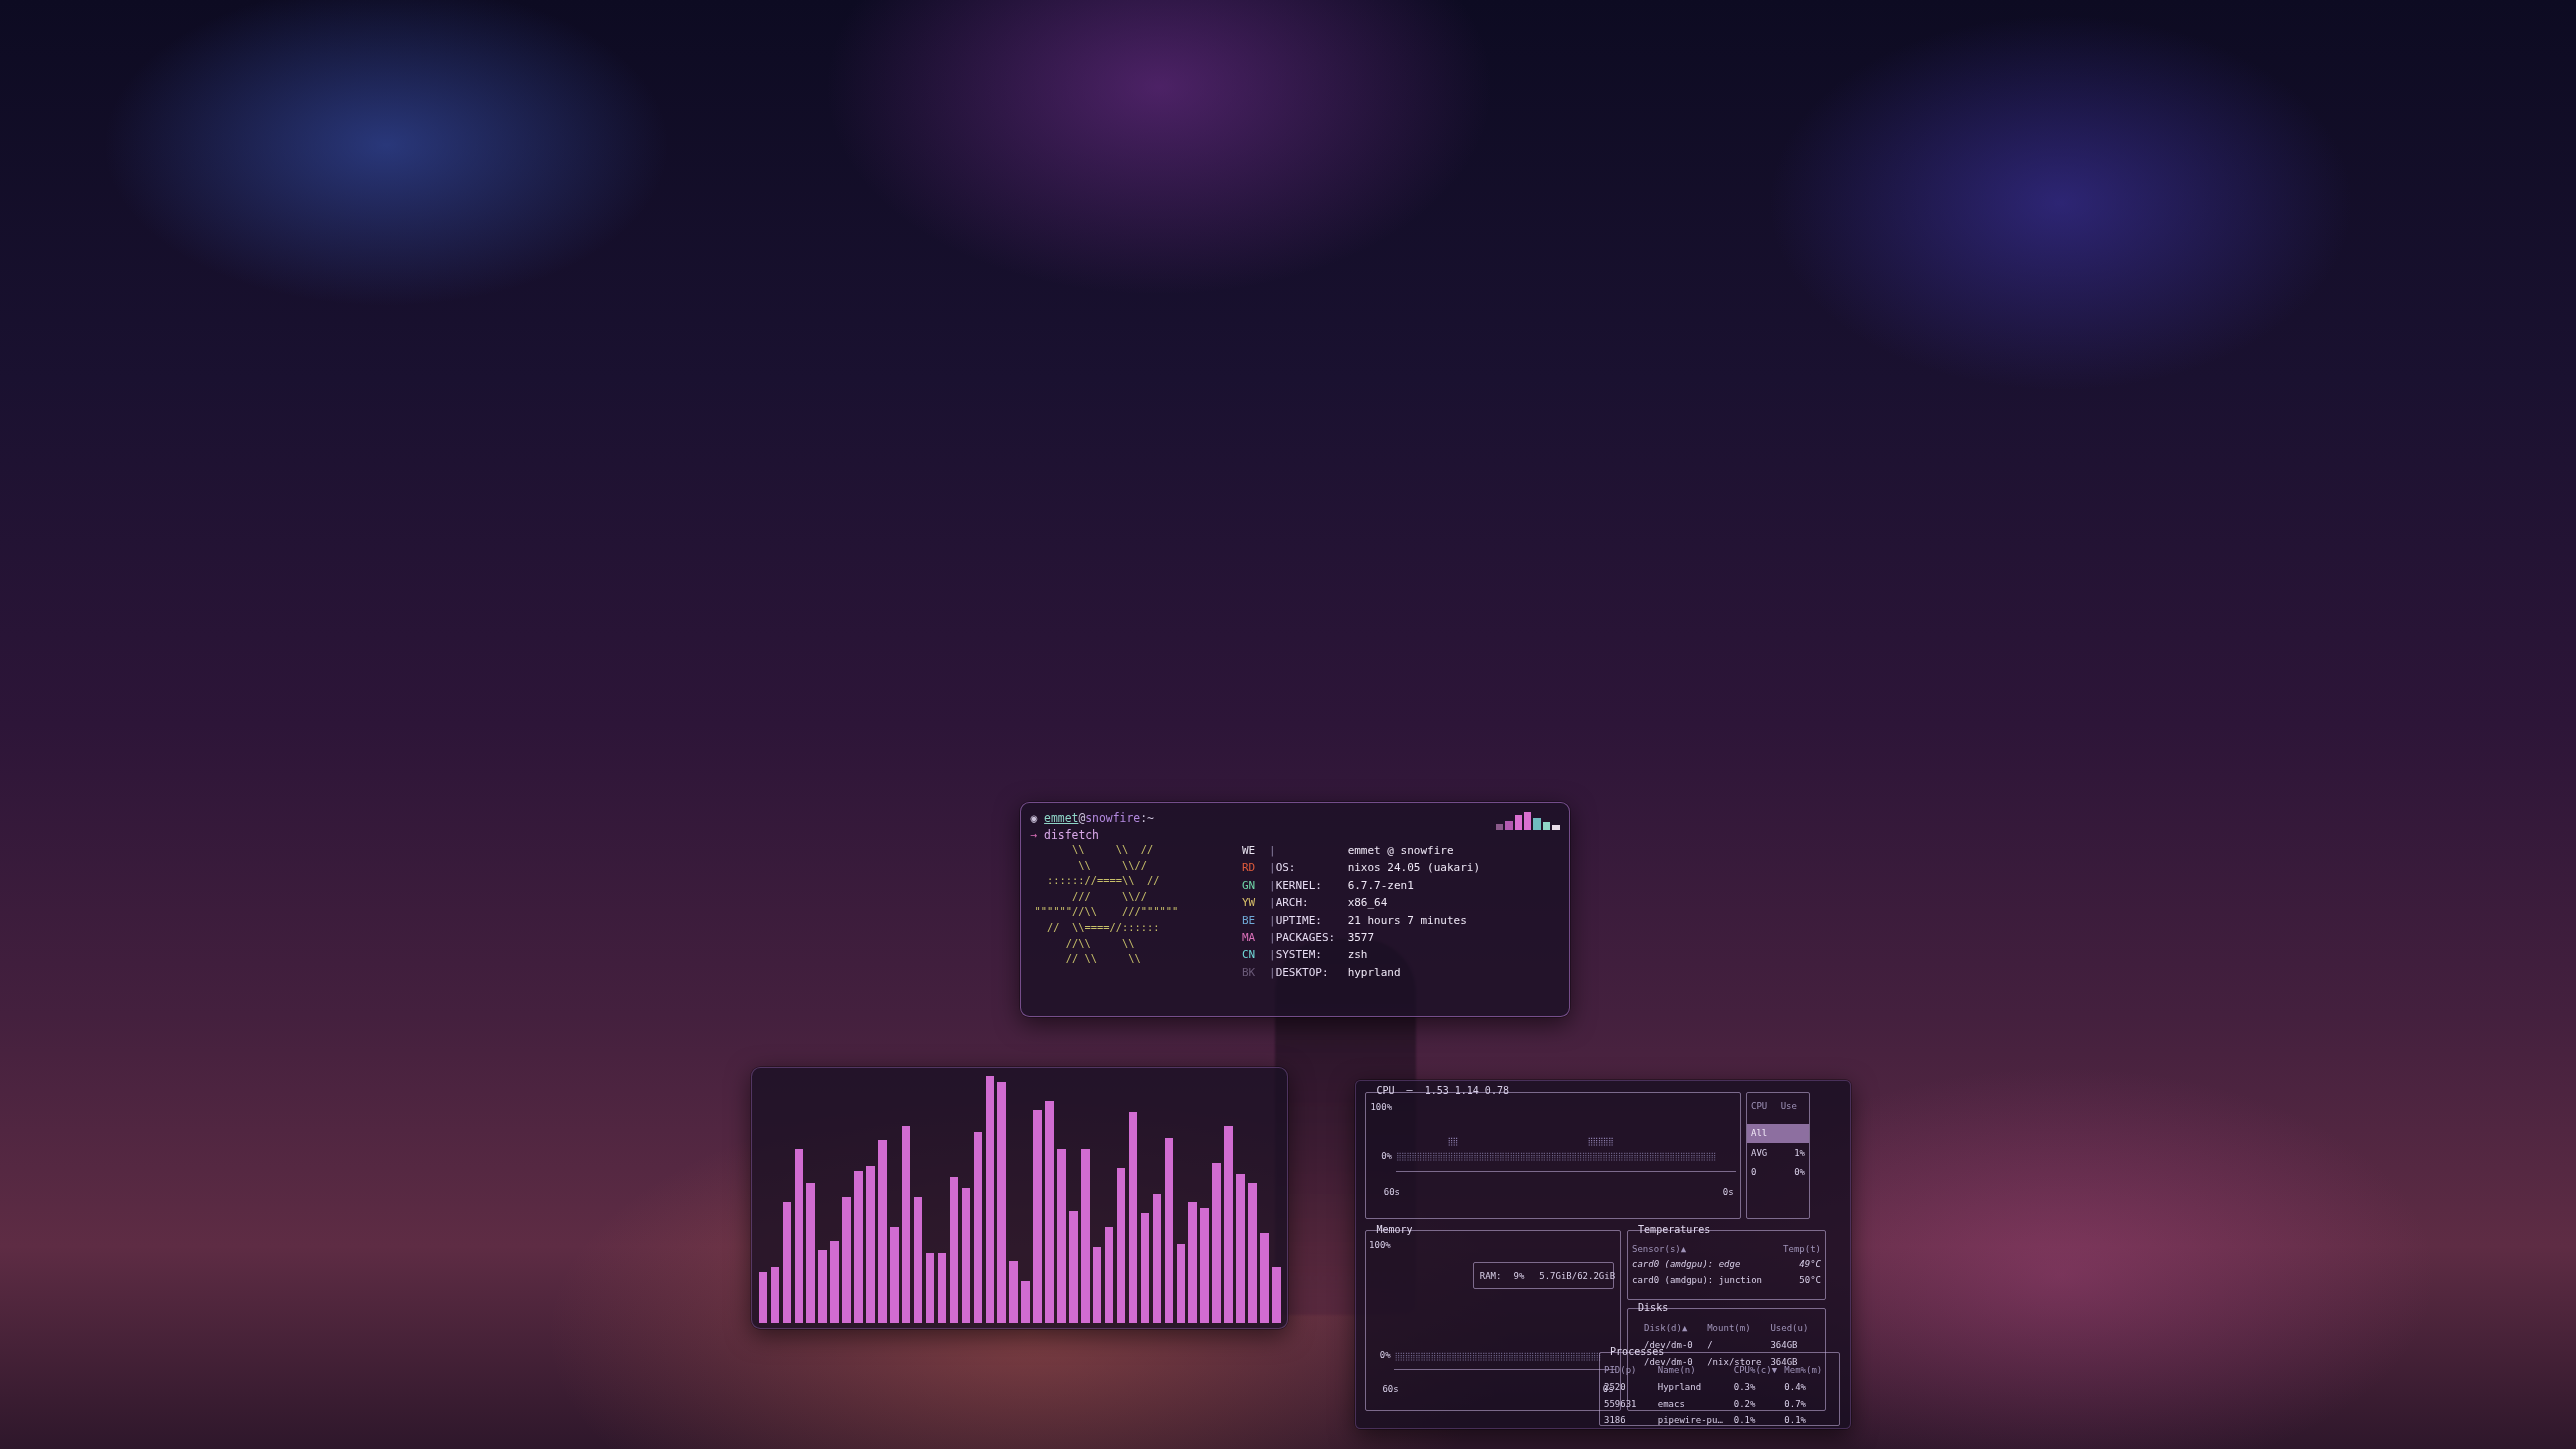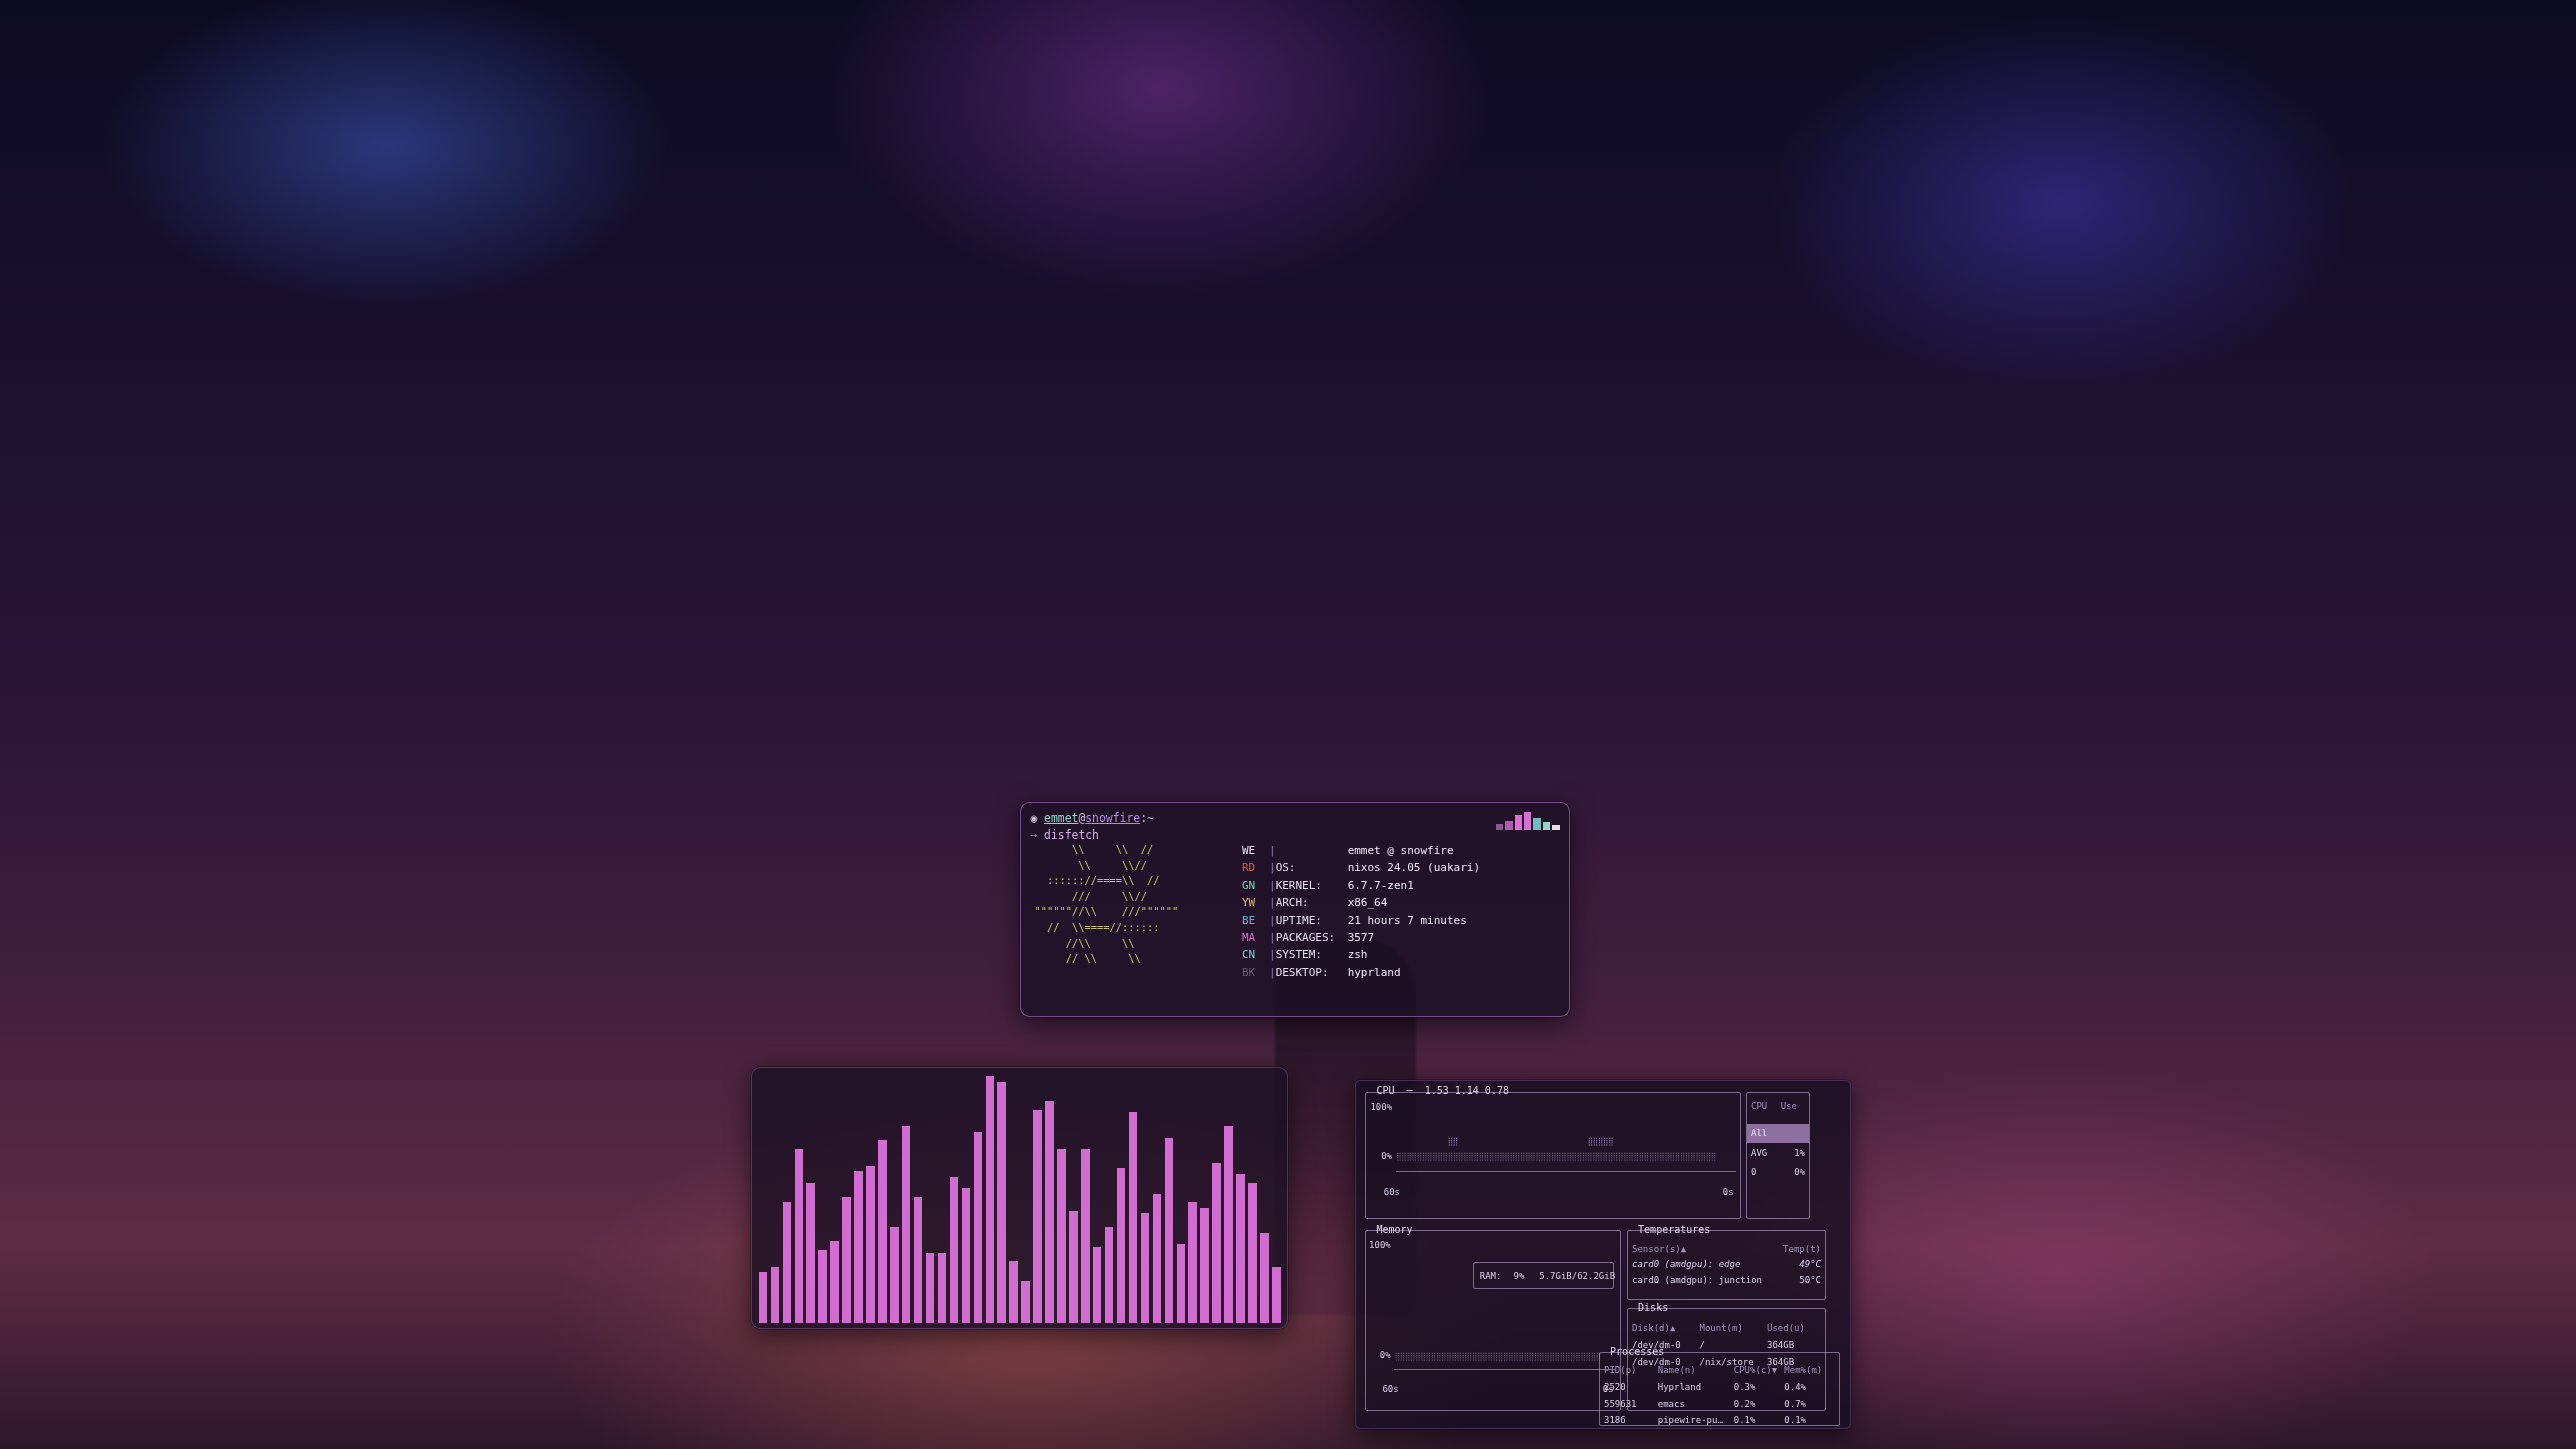--- a/index.html
+++ b/index.html
@@ -87,21 +87,21 @@
     position:absolute; left:0; right:0; bottom:6.7px; padding:0 9.4px;
     font-size:14px; color:#cf8fd6; display:flex; justify-content:space-between;
     font-family:"DejaVu Sans Mono", monospace;
   }
 
   
   #pokemon { left:610px; top:67px; width:389px; height:241px;
              background: rgba(28,16,36,.80); }
   #pokemon .body { padding:9.4px 10.7px; color:#ddd3ea; font-size:12.7px; line-height:1.45; position:relative;}
   .prompt-user { color:#8fd6c8; text-decoration:underline; }
-  .prompt-host { color:#b48ae0; text-decoration:underline; }
+  .prompt-host { color:#b48ae0; }
   .prompt-dot { color:#c9c0d8; }
   .prompt-arrow { color:#d96fb8; }
   .cmd { color:#e4dcf0; }
   .sixel { position:absolute; right:9.4px; top:9.4px; display:flex; align-items:flex-end; gap:2px; height:17.4px;}
   .sixel i { display:block; width:7.4px; background:#c96fc0; }
   .pkmn { position:absolute; left:47px; top:54px; width:268px; height:208px; }
 
   
   #ranger { left:621px; top:335px; width:631px; height:362px;
             background: rgba(22,14,30,.86); border-color: rgba(188,128,220,.35);}
@@ -1069,21 +1069,21 @@
         </div>
         <div class="bt-txt" style="display: flex; justify-content: space-between; line-height: 1.75;">
           <span>card0 (amdgpu): junction</span>
           <span>50°C</span>
         </div>
       </div>
   </div>
 
   <div class="bt" style="left:271px;top:227px;width:199px;height:103px;">
     <div class="bt-label">Disks</div>
-    <div id="btop-disks" style="position:absolute;left:4px;right:4px;top:10.7px;">
+    <div id="btop-disks" style="position:absolute;left:16px;right:4px;top:10.7px;">
         <div class="bt-txt bt-dim" style="display: grid; grid-template-columns: 1fr 1fr 0.8fr; line-height: 1.9;">
           <span>Disk(d)▲</span>
           <span>Mount(m)</span>
           <span>Used(u)</span>
         </div>
         <div class="bt-txt" style="display: grid; grid-template-columns: 1fr 1fr 0.8fr; line-height: 1.9;">
           <span>/dev/dm-0</span>
           <span>/</span>
           <span>364GB</span>
         </div>

